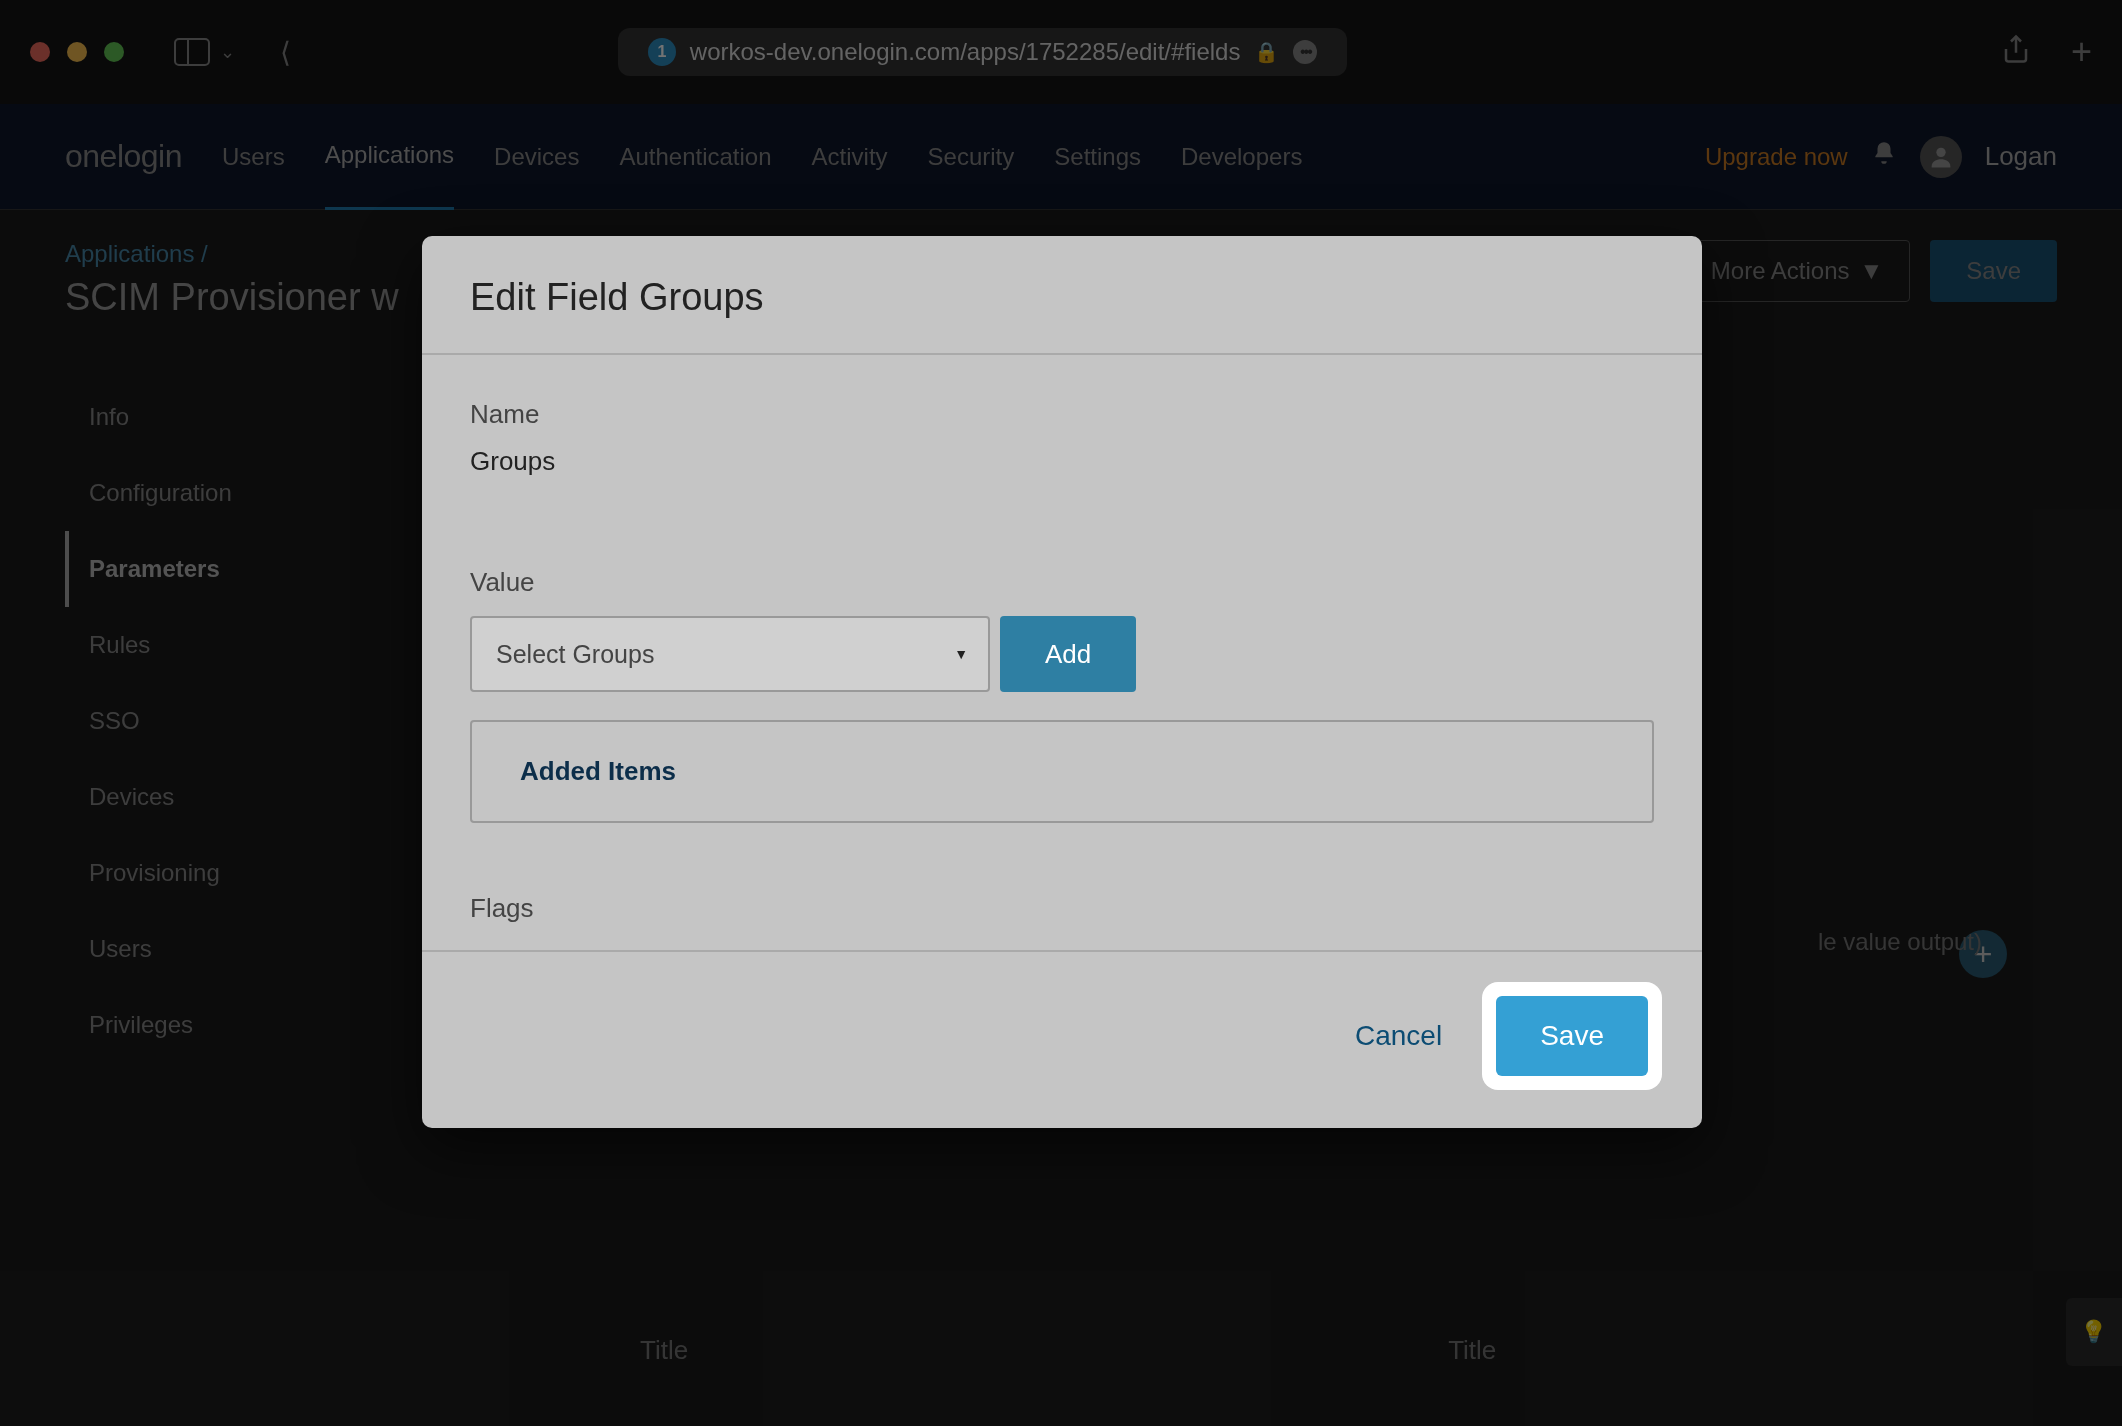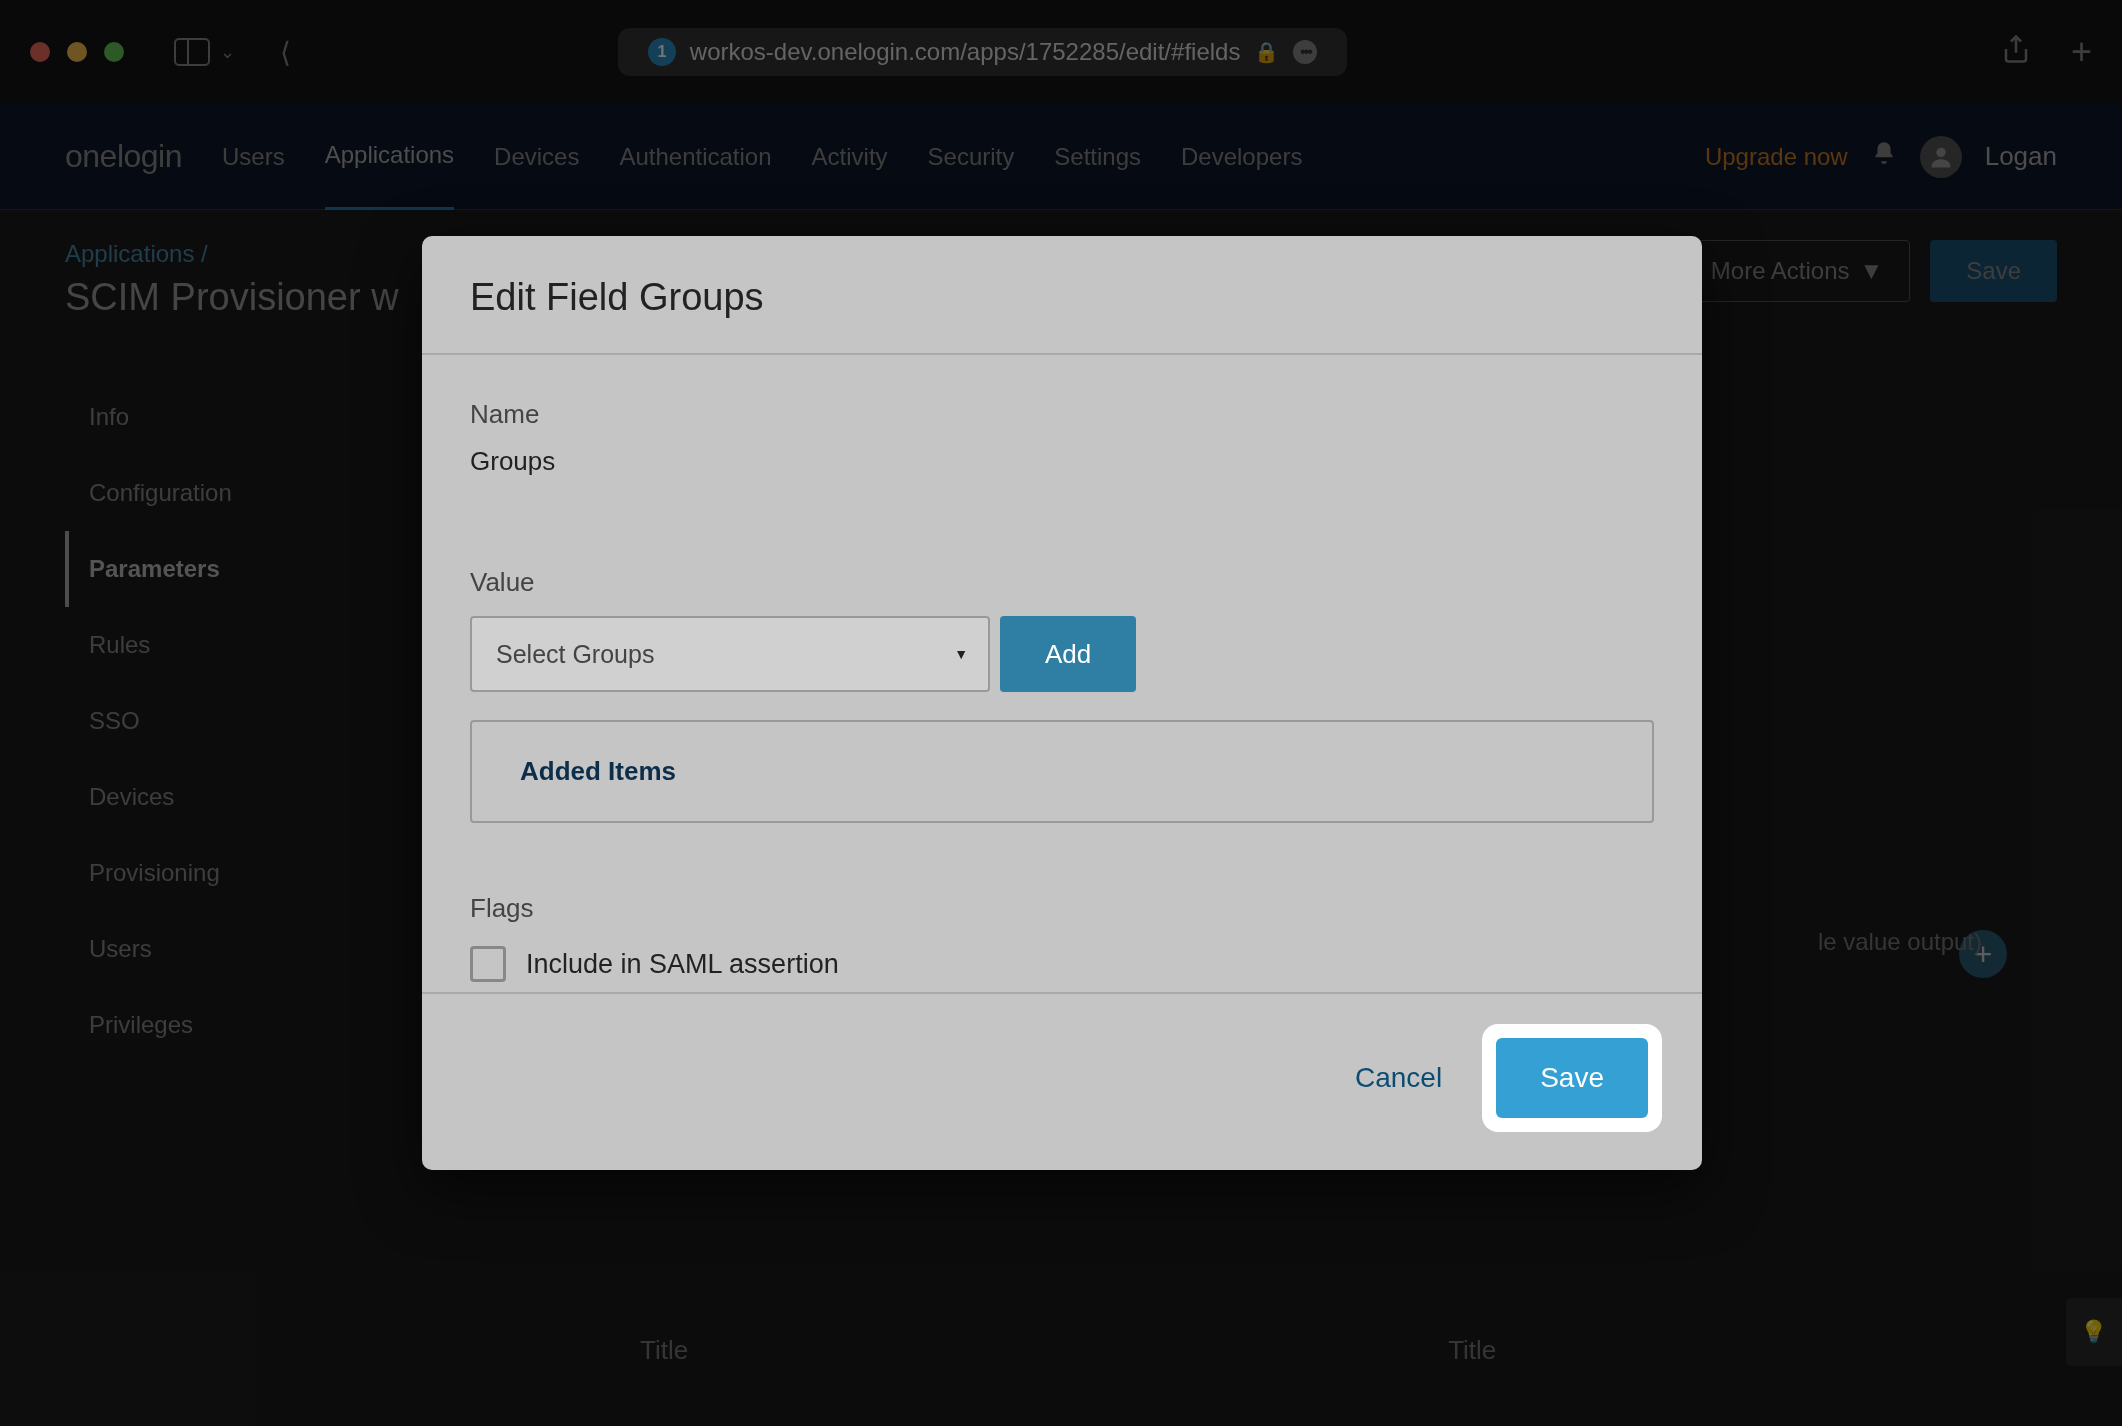--- a/index.html
+++ b/index.html
@@ -209,24 +209,20 @@
         </div>
         <button class="add-btn">Add</button>
       </div>
 
       <div class="added-items-box">
         <div class="added-items-label">Added Items</div>
       </div>
 
       <div class="flags-section">
         <div class="field-label">Flags</div>
-        <div class="checkbox-row">
-          <div class="checkbox"></div>
-          <div class="checkbox-label">Include in SAML assertion</div>
-        </div>
       </div>
     </div>
     <div class="modal-footer">
       <button class="cancel-btn">Cancel</button>
       <div class="save-highlight">
         <button class="save-btn">Save</button>
       </div>
     </div>
   </div>
 </div>

